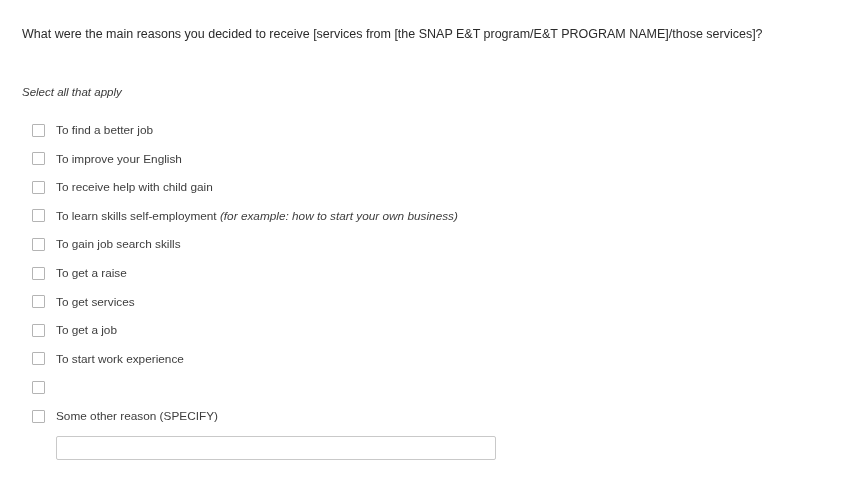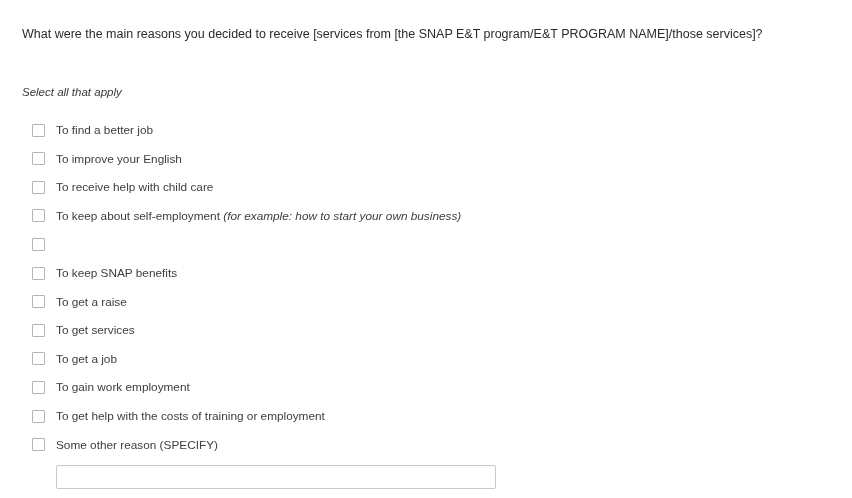--- a/index.html
+++ b/index.html
@@ -105,61 +105,57 @@
       <span class="option-label">To find a better job</span>
     </li>
 
     <li class="option-row">
       <span class="checkbox"></span>
       <span class="option-label">To improve your English</span>
     </li>
 
     <li class="option-row">
       <span class="checkbox"></span>
-      <span class="option-label">To receive help with child care</span>
+      <span class="option-label">To receive help with child gain</span>
     </li>
 
     <li class="option-row">
       <span class="checkbox"></span>
-      <span class="option-label"><span>To keep about self-employment </span><span class="hint">(for example: how to start your own business)</span></span>
+      <span class="option-label"><span>To learn skills self-employment </span><span class="hint">(for example: how to start your own business)</span></span>
     </li>
 
     <li class="option-row">
       <span class="checkbox"></span>
+      <span class="option-label">To gain job search skills</span>
     </li>
 
-    <li class="option-row">
-      <span class="checkbox"></span>
-      <span class="option-label">To keep SNAP benefits</span>
-    </li>
 
 
     <li class="option-row">
       <span class="checkbox"></span>
       <span class="option-label">To get a raise</span>
     </li>
 
     <li class="option-row">
       <span class="checkbox"></span>
       <span class="option-label">To get services</span>
     </li>
 
     <li class="option-row">
       <span class="checkbox"></span>
       <span class="option-label">To get a job</span>
     </li>
 
     <li class="option-row">
       <span class="checkbox"></span>
-      <span class="option-label">To gain work employment</span>
+      <span class="option-label">To start work experience</span>
     </li>
 
     <li class="option-row">
       <span class="checkbox"></span>
-      <span class="option-label">To get help with the costs of training or employment</span>
     </li>
 
     <li class="option-row">
       <span class="checkbox"></span>
       <span class="option-label">Some other reason (SPECIFY)</span>
     </li>
 
   </ul>
 
   <div class="specify-wrap">

